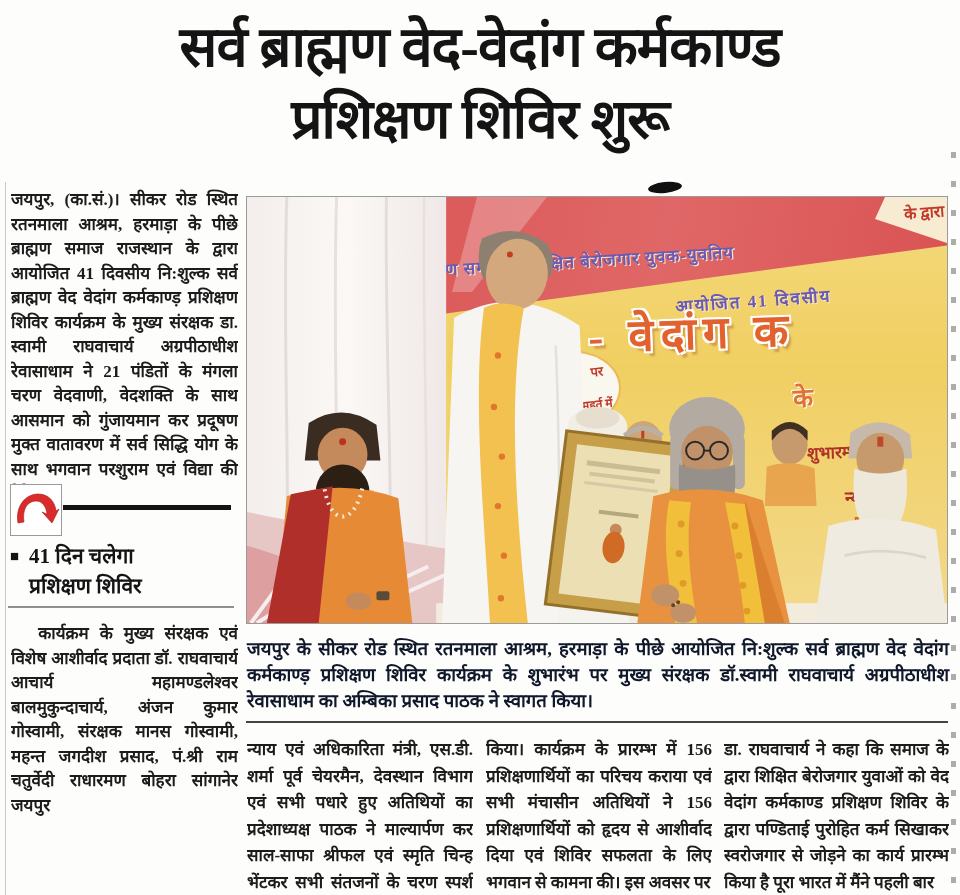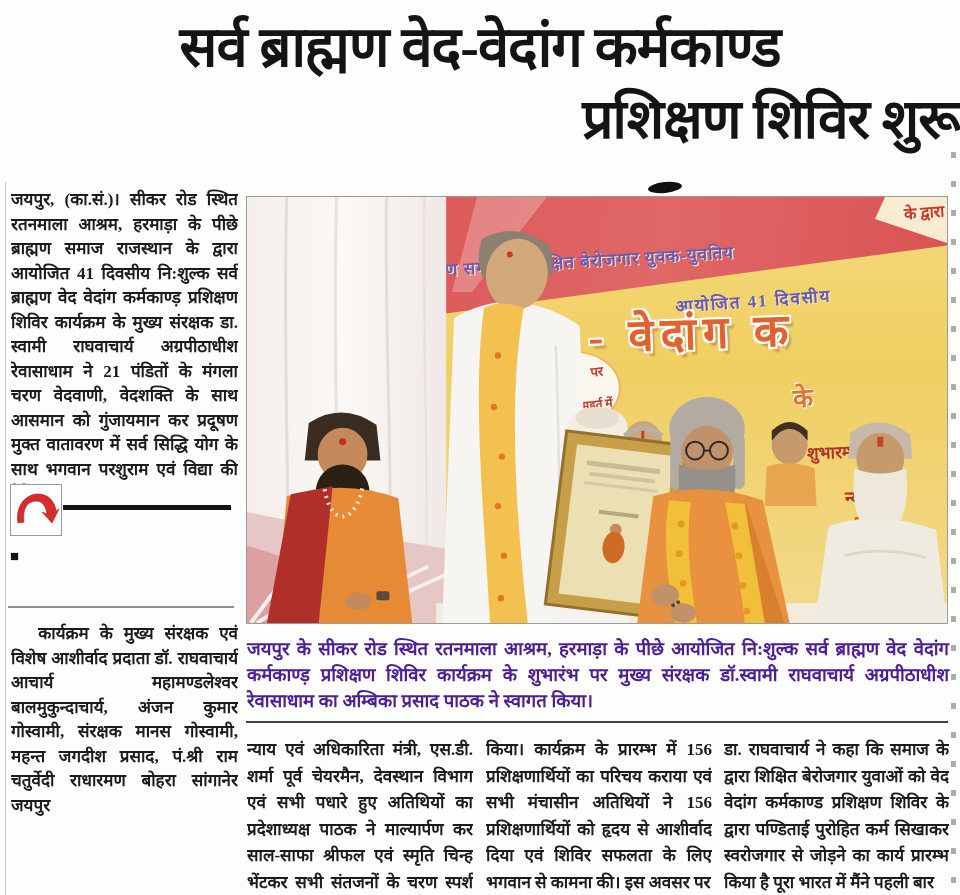--- a/index.html
+++ b/index.html
@@ -4,21 +4,21 @@
 <style>
   html,body{margin:0;padding:0;background:#e8e8e8;}
   .page{
     position:relative;width:960px;height:895px;margin:0 auto;
     background:#fdfdfc;overflow:hidden;
     font-family:"Liberation Serif","DejaVu Serif",serif;color:#141414;
   }
   
   .headline{position:absolute;left:0;top:10px;width:960px;text-align:center;font-weight:bold;}
   .headline .l1{font-size:56px;line-height:74px;letter-spacing:-1px;}
-  .headline .l2{font-size:55px;line-height:72px;letter-spacing:-1px;text-align:right;}
+  .headline .l2{font-size:55px;line-height:72px;letter-spacing:-1px;}
   
   .leftcol-rule{position:absolute;left:5px;top:182px;width:1px;height:713px;background:#c8c8c8;}
   .body-text{font-size:17px;line-height:24.5px;text-align:justify;font-weight:600;color:#1c1c1c;}
   .para1{position:absolute;left:11px;top:188px;width:227px;height:298px;overflow:hidden;}
   .para-lower{position:absolute;left:11px;top:622px;width:227px;height:280px;overflow:hidden;}
   .para-lower .indent{text-indent:1.6em;}
   
   .arrow-box{position:absolute;left:10px;top:484px;width:52px;height:52px;background:#fff;
     border:1px solid #9a9a9a;box-sizing:border-box;}
   .thick-rule{position:absolute;left:63px;top:505px;width:168px;height:5px;background:#141414;}
@@ -54,21 +54,21 @@
   .frag2{position:absolute;left:598px;top:288px;color:#a82020;font-weight:bold;font-size:18px;opacity:.9;}
   .frag3{position:absolute;left:606px;top:314px;color:#d06020;font-weight:bold;font-size:24px;opacity:.9;}
   .oval1{position:absolute;left:276px;top:156px;width:96px;height:74px;background:#faf7ee;border-radius:50%;
     transform:rotate(-6deg);box-shadow:0 0 0 2px rgba(210,120,60,.25);}
   .oval1 .t1{position:absolute;right:14px;top:12px;color:#c03a2a;font-weight:bold;font-size:13px;}
   .oval1 .t2{position:absolute;right:8px;bottom:12px;color:#c03a2a;font-weight:bold;font-size:12px;}
   .oval2{position:absolute;left:216px;top:170px;width:52px;height:58px;background:#faf7ee;border-radius:50%;transform:rotate(-8deg);}
   .people{position:absolute;inset:0;width:100%;height:100%;}
   
   .caption{position:absolute;left:247px;top:636px;width:702px;font-weight:bold;font-size:18.5px;
-    line-height:26px;text-align:justify;color:#4c1d95;}
+    line-height:26px;text-align:justify;color:#0f172a;}
   .caption-rule{position:absolute;left:246px;top:721px;width:702px;height:2px;background:#444;}
   .bcol{position:absolute;top:737px;width:226px;height:170px;overflow:hidden;}
   .bcol.c1{left:247px;} .bcol.c2{left:486px;} .bcol.c3{left:724px;width:225px;}
   .bcol .body-text{line-height:26.5px;position:static;}
   
   .ink-smudge{position:absolute;left:648px;top:182px;width:34px;height:11px;background:#101010;
     border-radius:50%;transform:rotate(-6deg);}
   .edge-fragments{position:absolute;left:951px;top:152px;width:5px;height:738px;opacity:.55;
     background:repeating-linear-gradient(#6a6a6a 0 6px,transparent 6px 29px);}
 </style>
@@ -90,20 +90,24 @@
   <div class="arrow-box">
     <svg width="50" height="50" viewBox="0 0 50 50">
       <path d="M7,38 C4,22 14,9 27,9 C38,9 44,17 45,26 L48,24 L41,38 L31,27 L36,29 C35,21 31,16 25,16 C16,16 11,25 13,37 Z" fill="#d92b2b" stroke="#a81818" stroke-width="0.6"></path>
     </svg>
   </div>
   <div class="thick-rule"></div>
 
   <div class="subhead">
     <div class="row">
       <span class="bullet">■</span>
+      <span class="lines">
+        <span>41 दिन चलेगा</span><br>
+        <span>प्रशिक्षण शिविर</span>
+      </span>
     </div>
   </div>
   <div class="thin-rule"></div>
 
   <div class="para-lower">
     <div class="body-text indent">कार्यक्रम के मुख्य संरक्षक एवं विशेष आशीर्वाद प्रदाता डॉ. राघवाचार्य आचार्य महामण्डलेश्वर बालमुकुन्दाचार्य, अंजन कुमार गोस्वामी, संरक्षक मानस गोस्वामी, महन्त जगदीश प्रसाद, पं.श्री राम चतुर्वेदी राधारमण बोहरा सांगानेर जयपुर</div>
   </div>
 
   <div class="photo">
     <div class="layer ybg"></div>

